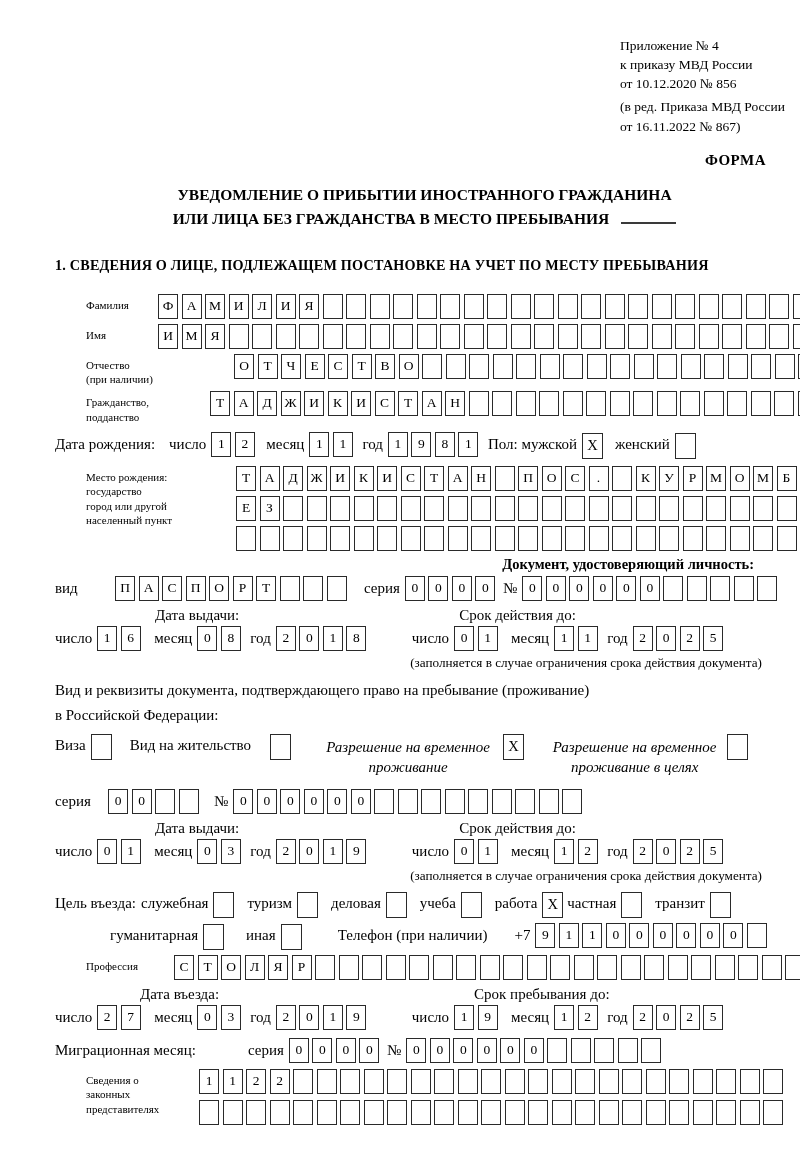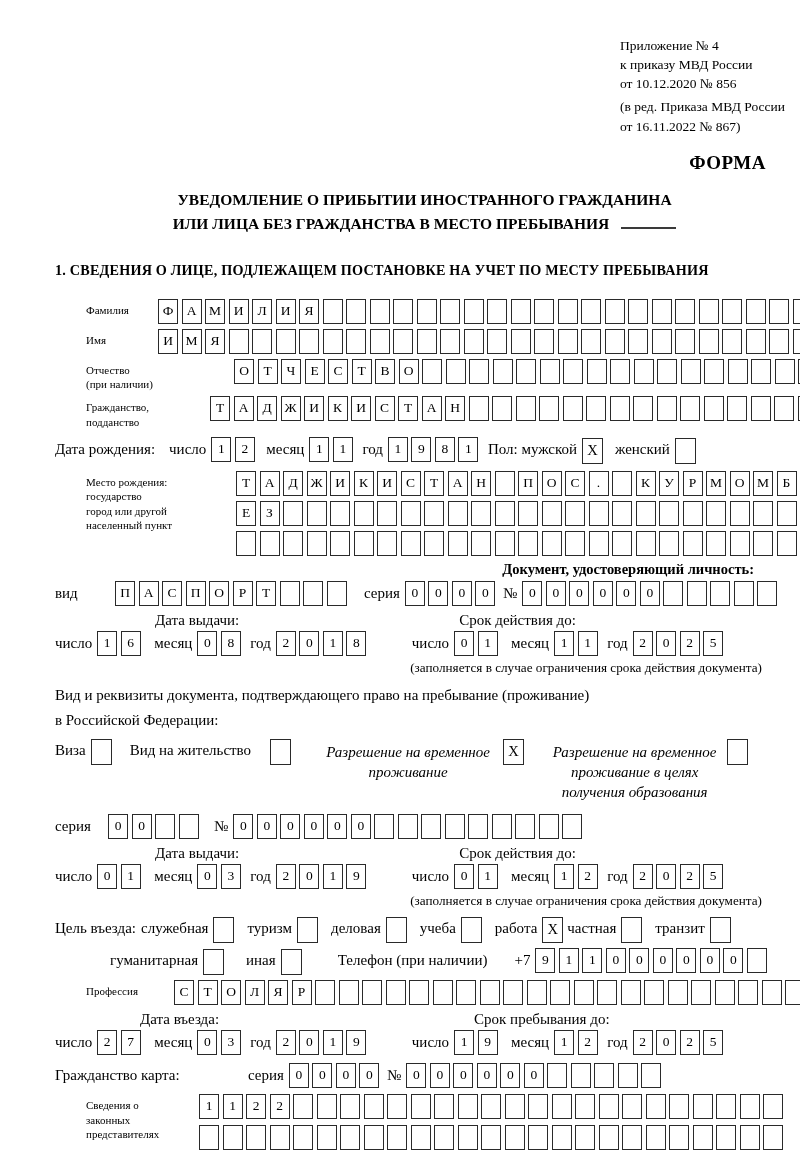--- a/index.html
+++ b/index.html
@@ -4,21 +4,21 @@
 <style>
   html,body{margin:0;padding:0;background:#888;}
   .page{
     width:800px;height:1163px;background:#fff;color:#000;
     font-family:"Liberation Serif","DejaVu Serif",serif;
     box-sizing:border-box;padding:36px 6px 0 55px;
     position:relative;overflow:hidden;margin:0 auto;
   }
   .top-note{margin-left:565px;font-size:13.5px;line-height:1.42;}
   .top-note .ed{margin-top:4px;}
-  .forma{font-weight:bold;font-size:19px;text-align:right;padding-right:28px;margin-top:16px;letter-spacing:.5px;}
+  .forma{font-weight:bold;font-size:15px;text-align:right;padding-right:28px;margin-top:16px;letter-spacing:.5px;}
   .title{font-weight:bold;font-size:15.5px;text-align:center;line-height:1.55;margin-top:14px;}
   .title-blank{display:inline-block;width:55px;height:13px;border-bottom:2.2px solid #3a3a3a;margin-left:12px;}
   .sect{font-weight:bold;font-size:14.2px;margin-top:26px;letter-spacing:.2px;}
   .frow{display:flex;align-items:flex-start;margin-bottom:5px;}
   .lbl{font-size:11px;line-height:1.3;padding-top:4px;flex-shrink:0;margin-left:31px;}
   .lbl span{display:block;}
   .boxes{display:flex;flex-shrink:0;}
   .box{
     box-sizing:border-box;width:20px;height:25px;border:1.6px solid #2a2a2a;
     margin-right:3.5px;font-size:13.5px;line-height:22px;text-align:center;
@@ -402,21 +402,20 @@
     <span class="dlbl" style="margin-left:18px;">Вид на жительство</span>
     <span class="cbox" style="margin-left:14px;"></span>
     <div class="clbl" style="width:190px;margin-left:22px;">
       <span>Разрешение на временное</span>
       <span>проживание</span>
     </div>
     <span class="cbox">X</span>
     <div class="clbl" style="width:185px;margin-left:18px;">
       <span>Разрешение на временное</span>
       <span>проживание в целях</span>
-      <span>получения образования</span>
     </div>
     <span class="cbox"></span>
   </div>
 
   <div class="frow" style="margin-top:12px;">
     <span class="dlbl" style="width:48px;">серия</span>
     <div class="boxes">
         <span class="box">0</span>
         <span class="box">0</span>
         <span class="box"></span>
@@ -591,21 +590,21 @@
     <span class="dlbl" style="margin-left:6px;">год</span>
     <div class="boxes">
         <span class="box">2</span>
         <span class="box">0</span>
         <span class="box">2</span>
         <span class="box">5</span>
       </div>
   </div>
 
   <div class="frow" style="margin-top:8px;">
-    <span class="dlbl" style="width:188px;">Гражданство карта:</span>
+    <span class="dlbl" style="width:188px;">Миграционная месяц:</span>
     <span class="dlbl">серия</span>
     <div class="boxes">
         <span class="box">0</span>
         <span class="box">0</span>
         <span class="box">0</span>
         <span class="box">0</span>
       </div>
     <span class="dlbl" style="margin-left:4px;">№</span>
     <div class="boxes">
         <span class="box">0</span>

